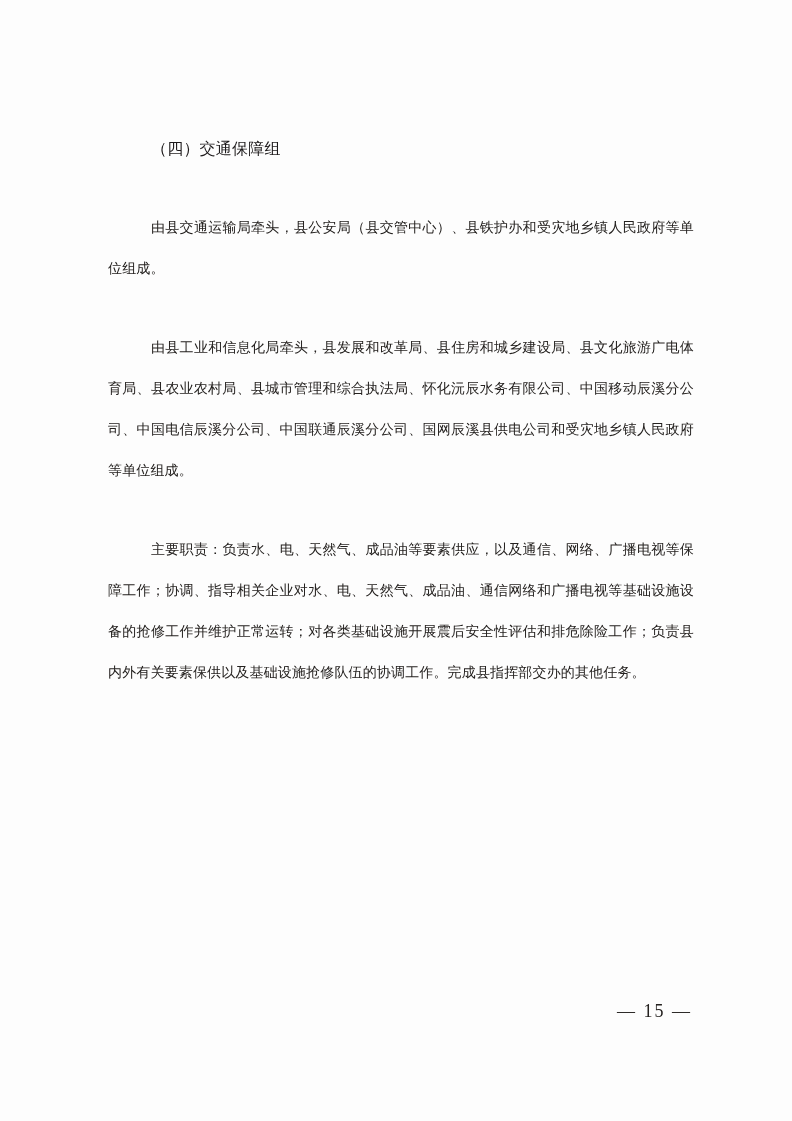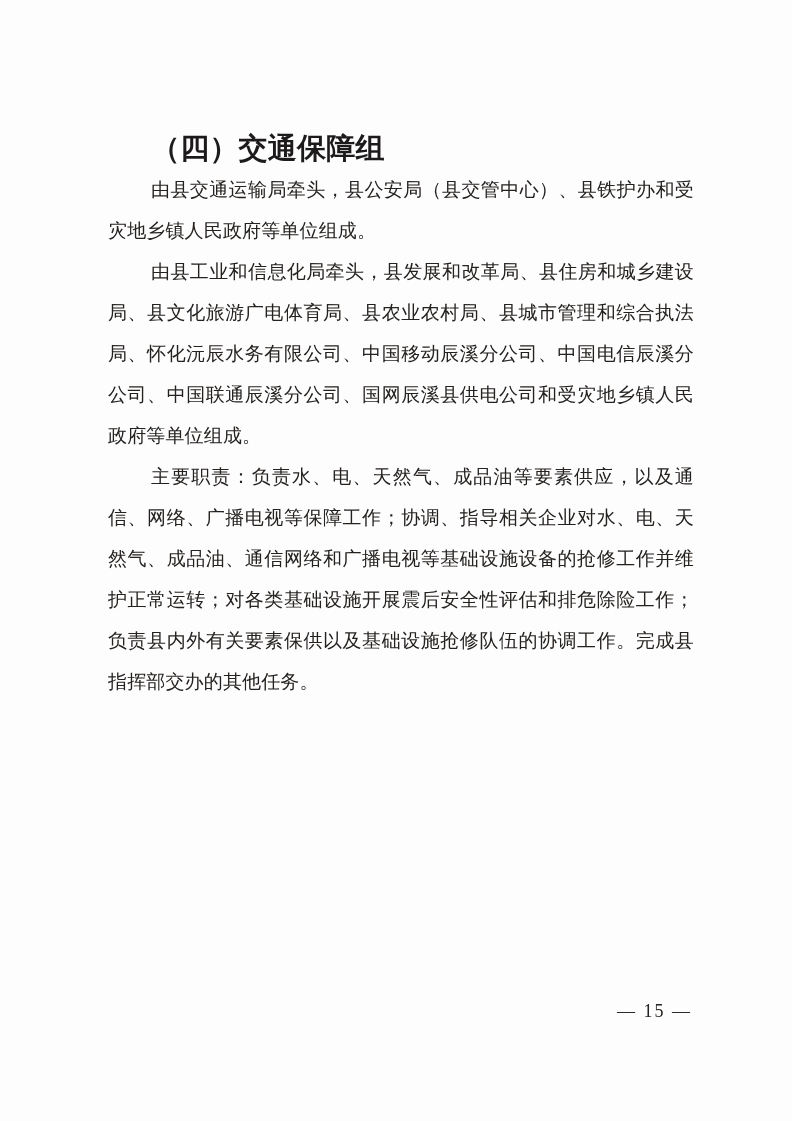--- a/index.html
+++ b/index.html
@@ -23,35 +23,36 @@
     height: 1121px;
     background: #fdfdfd;
   }
   .content {
     position: absolute;
     left: 108px;
     top: 128px;
     width: 586px;
   }
   .heading {
-    font-size: 29px;
-    font-weight: bold;
+    font-size: 16px;
+    font-weight: normal;
     line-height: 41px;
     text-indent: 43px;
     letter-spacing: 0.2px;
     color: #1d1a1b;
   }
   .para {
-    font-size: 19px;
+    font-size: 14px;
     line-height: 41px;
     text-indent: 43px;
     text-align: justify;
     text-justify: inter-ideograph;
     letter-spacing: 0.15px;
     color: #24211f;
+    margin-top: 38px;
   }
   .footer {
     position: absolute;
     left: 0;
     top: 1001px;
     width: 792px;
     text-align: right;
     padding-right: 100px;
     box-sizing: border-box;
     font-size: 18px;

